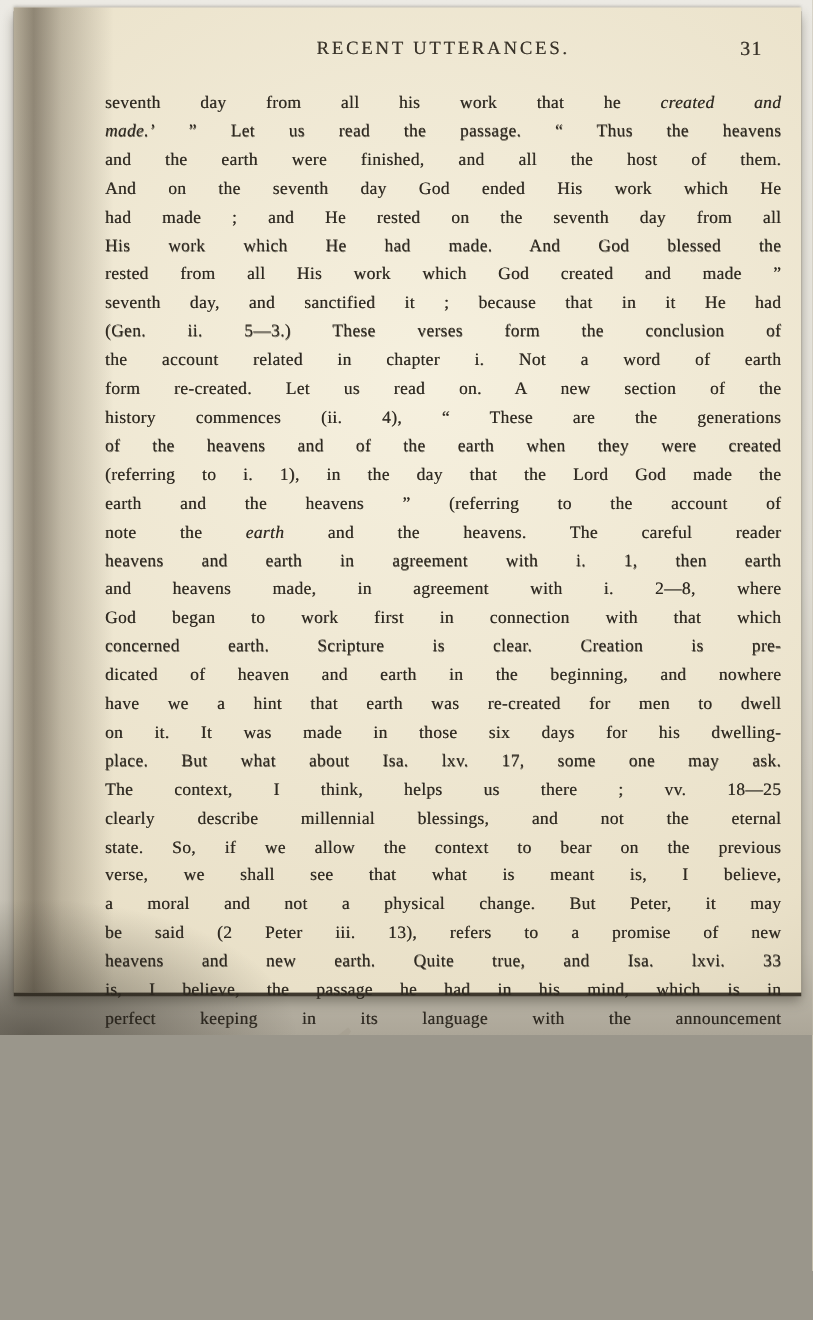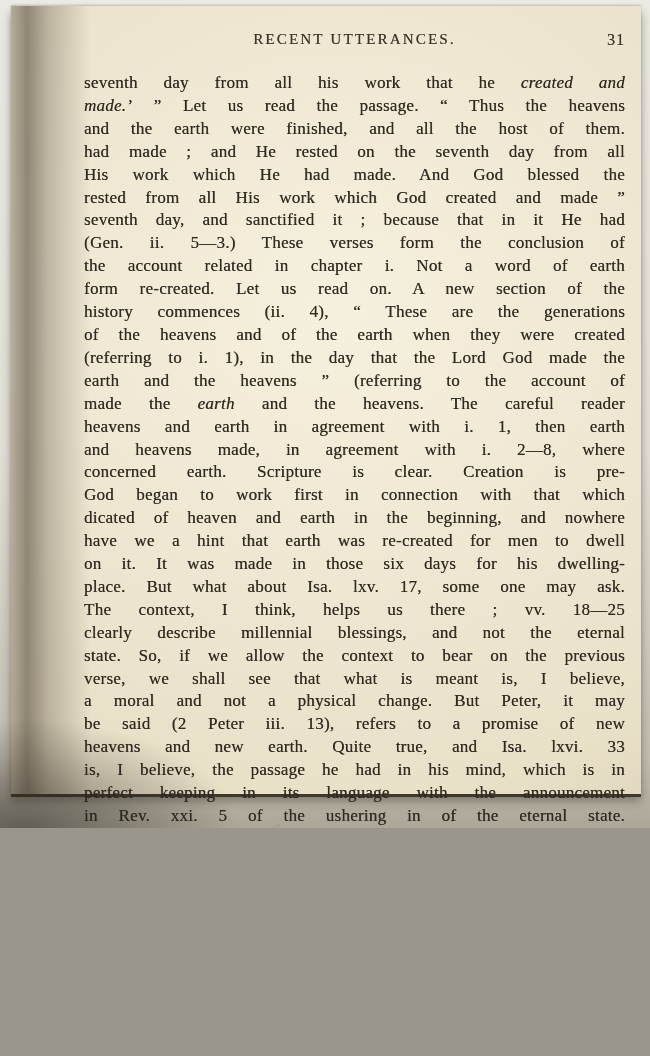--- a/index.html
+++ b/index.html
@@ -50,32 +50,32 @@
     color: #3a342a;
   }
   .running-title {
     text-align: center;
     font-size: 15px;
     letter-spacing: 2.2px;
     text-shadow: 0.3px 0.3px 0.4px rgba(50,44,34,0.6);
   }
   .page-number {
     position: absolute;
-    right: 0; top: 0;
+    right: 15px; top: 0;
     font-size: 16px;
     letter-spacing: 1px;
     text-shadow: 0.3px 0.3px 0.4px rgba(50,44,34,0.6);
   }
   .page-text {
     position: absolute;
     left: 73px; right: 16px; top: 66px;
     color: #2e2921;
   }
   .line {
-    font-size: 17px;
+    font-size: 14px;
     line-height: 22.9px;
     letter-spacing: 0.25px;
     text-align: justify;
     text-align-last: justify;
     white-space: nowrap;
     text-shadow: 0.3px 0.3px 0.4px rgba(46,41,33,0.65);
   }
   .line i { font-style: italic; }
   .watermark {
     position: absolute;
@@ -99,36 +99,37 @@
 
     <div class="page-header">
       <div class="running-title">RECENT UTTERANCES.</div>
       <div class="page-number">31</div>
     </div>
 
     <div class="page-text">
         <div class="line"><span>seventh day from all his work that he </span><i>created and</i></div>
         <div class="line"><i>made.’</i><span> ”  Let us read the passage.  “ Thus the heavens</span></div>
         <div class="line"><span>and the earth were finished, and all the host of them.</span></div>
+        <div class="line"><span>And on the seventh day God ended His work which He</span></div>
         <div class="line"><span>had made ; and He rested on the seventh day from all</span></div>
         <div class="line"><span>His work which He had made.  And God blessed the</span></div>
         <div class="line"><span>rested from all His work which God created and made ”</span></div>
         <div class="line"><span>seventh day, and sanctified it ; because that in it He had</span></div>
         <div class="line"><span>(Gen. ii. 5—3.)  These verses form the conclusion of</span></div>
         <div class="line"><span>the account related in chapter i.  Not a word of earth</span></div>
         <div class="line"><span>form re-created.  Let us read on.  A new section of the</span></div>
         <div class="line"><span>history commences (ii. 4), “ These are the generations</span></div>
         <div class="line"><span>of the heavens and of the earth when they were created</span></div>
         <div class="line"><span>(referring to i. 1), in the day that the Lord God made the</span></div>
         <div class="line"><span>earth and the heavens ” (referring to the account of</span></div>
-        <div class="line"><span>made the </span><i>earth</i><span> and the heavens.  The careful reader</span></div>
+        <div class="line"><span>note the </span><i>earth</i><span> and the heavens.  The careful reader</span></div>
         <div class="line"><span>heavens and earth in agreement with i. 1, then earth</span></div>
         <div class="line"><span>and heavens made, in agreement with i. 2—8, where</span></div>
+        <div class="line"><span>God began to work first in connection with that which</span></div>
         <div class="line"><span>concerned earth.  Scripture is clear.  Creation is pre-</span></div>
-        <div class="line"><span>God began to work first in connection with that which</span></div>
         <div class="line"><span>dicated of heaven and earth in the beginning, and nowhere</span></div>
         <div class="line"><span>have we a hint that earth was re-created for men to dwell</span></div>
         <div class="line"><span>on it.  It was made in those six days for his dwelling-</span></div>
         <div class="line"><span>place.  But what about Isa. lxv. 17, some one may ask.</span></div>
         <div class="line"><span>The context, I think, helps us there ; vv. 18—25</span></div>
         <div class="line"><span>clearly describe millennial blessings, and not the eternal</span></div>
         <div class="line"><span>state.  So, if we allow the context to bear on the previous</span></div>
         <div class="line"><span>verse, we shall see that what is meant is, I believe,</span></div>
         <div class="line"><span>a moral and not a physical change.  But Peter, it may</span></div>
         <div class="line"><span>be said (2 Peter iii. 13), refers to a promise of new</span></div>

